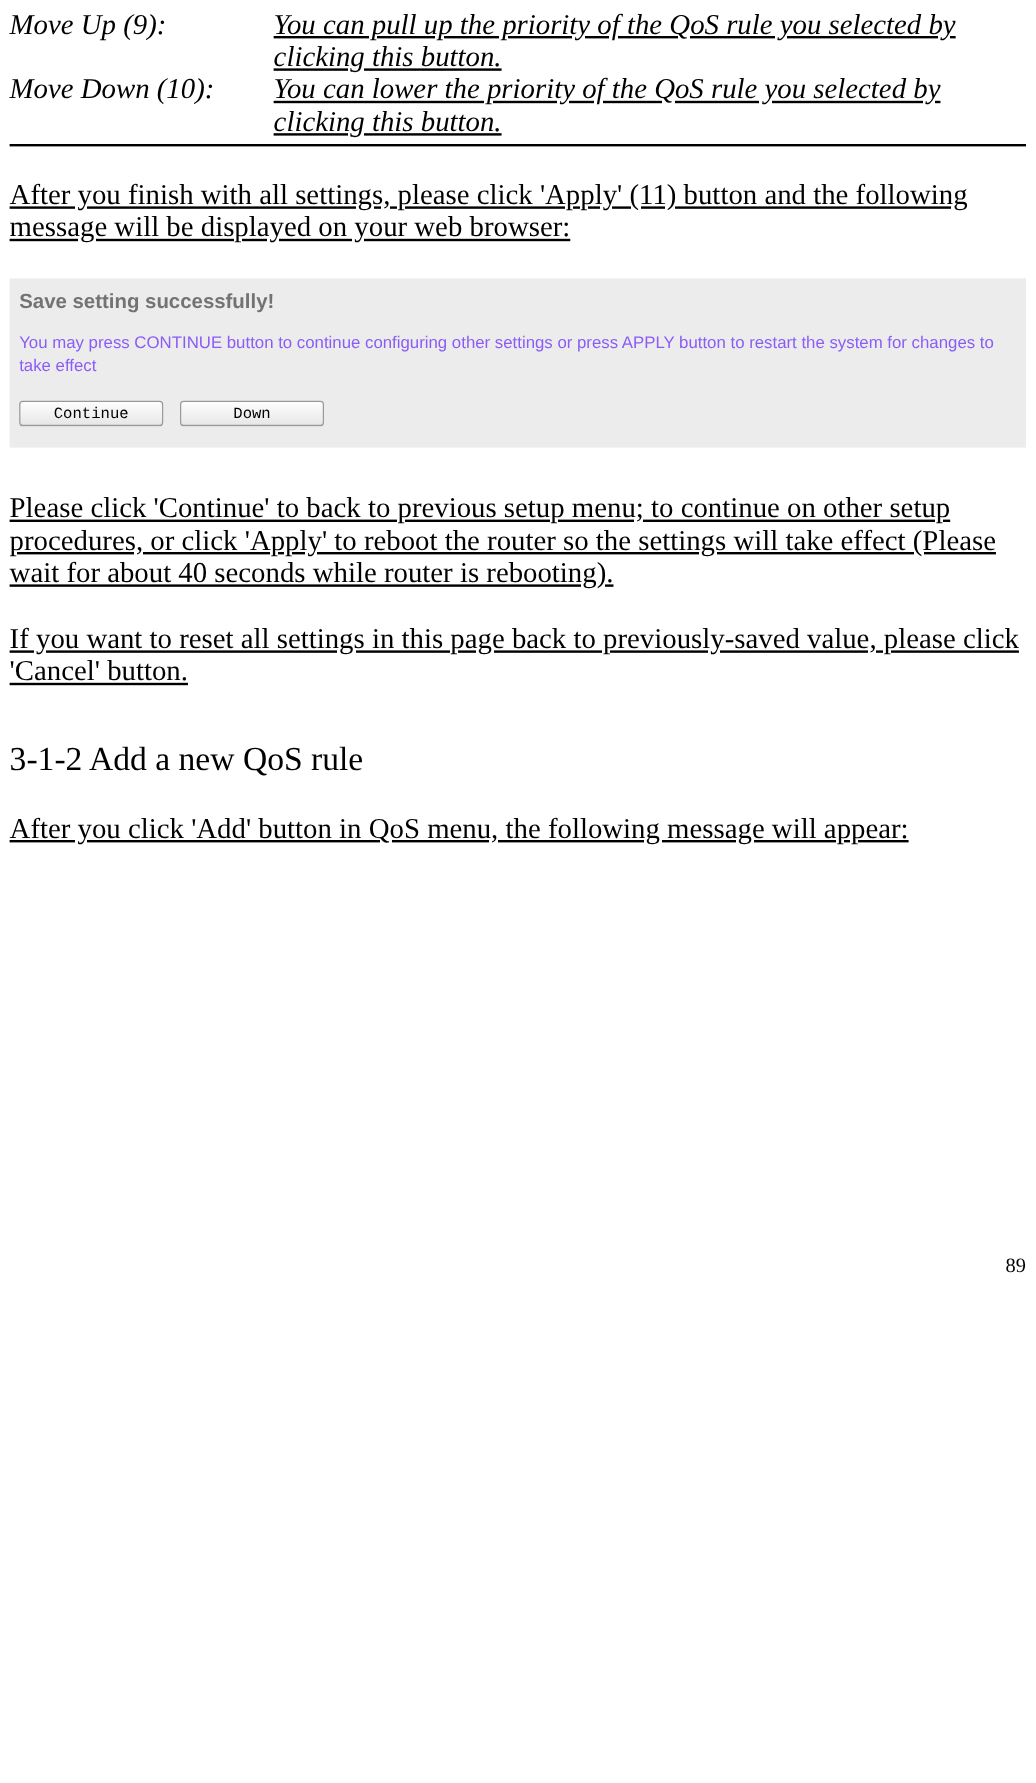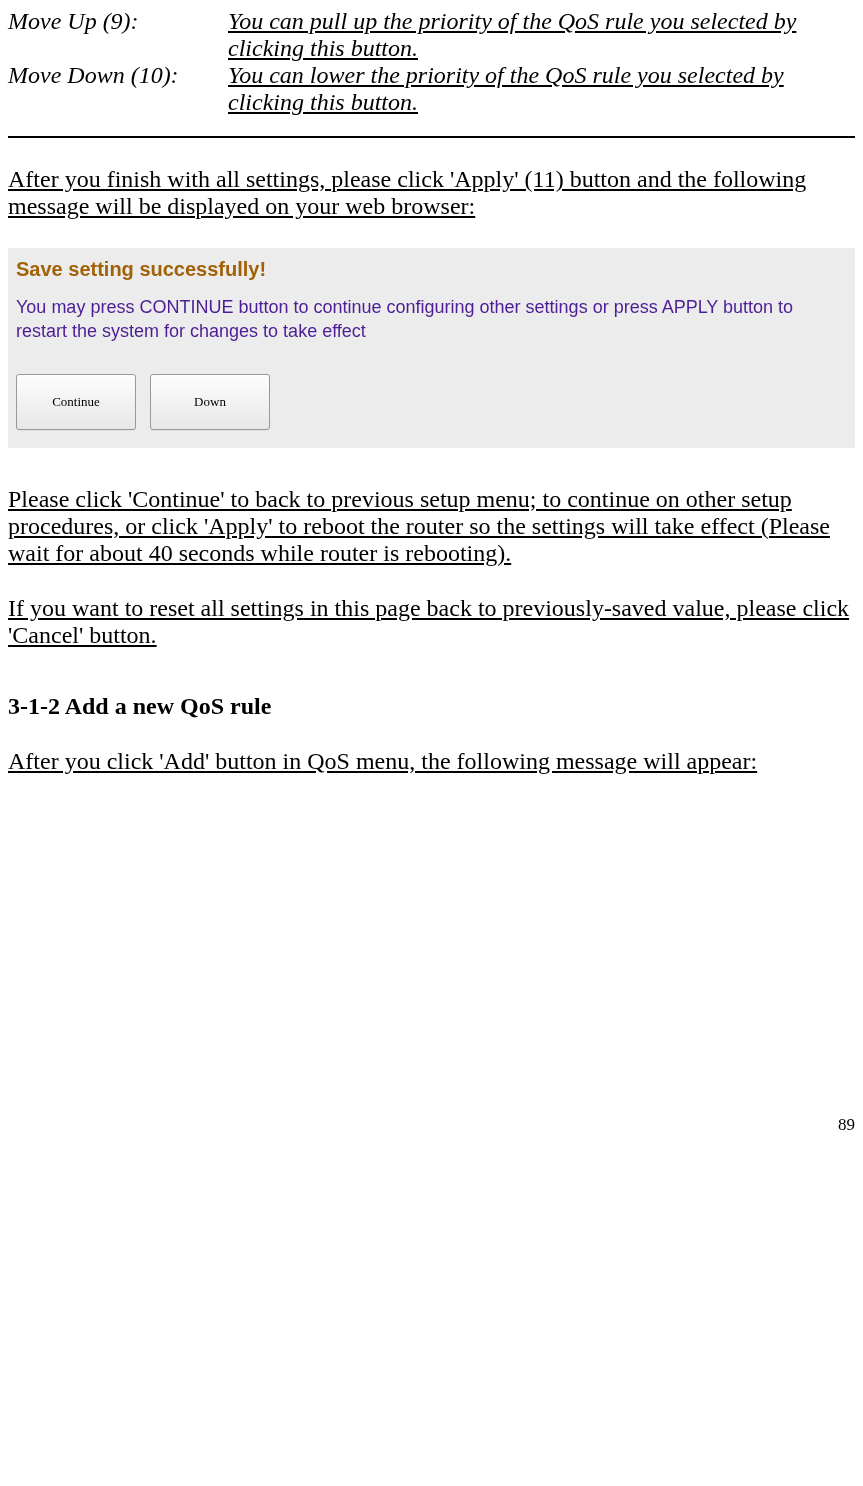--- a/index.html
+++ b/index.html
@@ -34,67 +34,66 @@
       margin: 0 0 28px 0;
       text-decoration: underline;
     }
     .dialog-box {
       background: #ececec;
       padding: 10px 8px 18px 8px;
       font-family: Arial, Helvetica, sans-serif;
       margin-bottom: 38px;
     }
     .dialog-title {
-      font-size: 20px;
+      font-size: 17px;
       font-weight: bold;
-      color: #a16207;
+      color: #737373;
       margin-bottom: 14px;
     }
     .dialog-text {
-      font-size: 18px;
-      color: #4c1d95;
-      margin-bottom: 30px;
+      font-size: 14px;
+      color: #8b5cf6;
+      margin-bottom: 20px;
       line-height: 1.35;
     }
     .dialog-buttons {
       display: flex;
       gap: 14px;
     }
     .ui-button {
-      font-family: Liberation Serif, serif;
+      font-family: Liberation Mono, monospace;
       font-size: 13px;
-      padding: 19px 0;
+      padding: 2px 0;
       width: 120px;
       background: linear-gradient(#fdfdfd, #e7e7e7);
       border: 1px solid #999;
       border-radius: 3px;
       box-shadow: 0 1px 0 rgba(0,0,0,0.05);
       text-align: center;
       cursor: pointer;
     }
     .section-heading {
-      font-size: 24px;
+      font-size: 28px;
       margin: 44px 0 28px 0;
-      font-weight: bold;
     }
     .page-number {
       text-align: right;
       font-size: 17px;
       margin-top: 340px;
     }
   </style>
 </head>
 <body>
 
 <div>
   <div class="def-row">
     <div class="def-term">Move Up (9):</div>
     <div class="def-desc">You can pull up the priority of the QoS rule you selected by clicking this button.</div>
   </div>
-  <div class="def-row" style="margin-bottom:20px;">
+  <div class="def-row" style="margin-bottom:4px;">
     <div class="def-term">Move Down (10):</div>
     <div class="def-desc">You can lower the priority of the QoS rule you selected by clicking this button.</div>
   </div>
 </div>
 
 <hr class="hr-line">
 
 <p class="body-para">After you finish with all settings, please click 'Apply' (11) button and the following message will be displayed on your web browser:</p>
 
 <div class="dialog-box">

